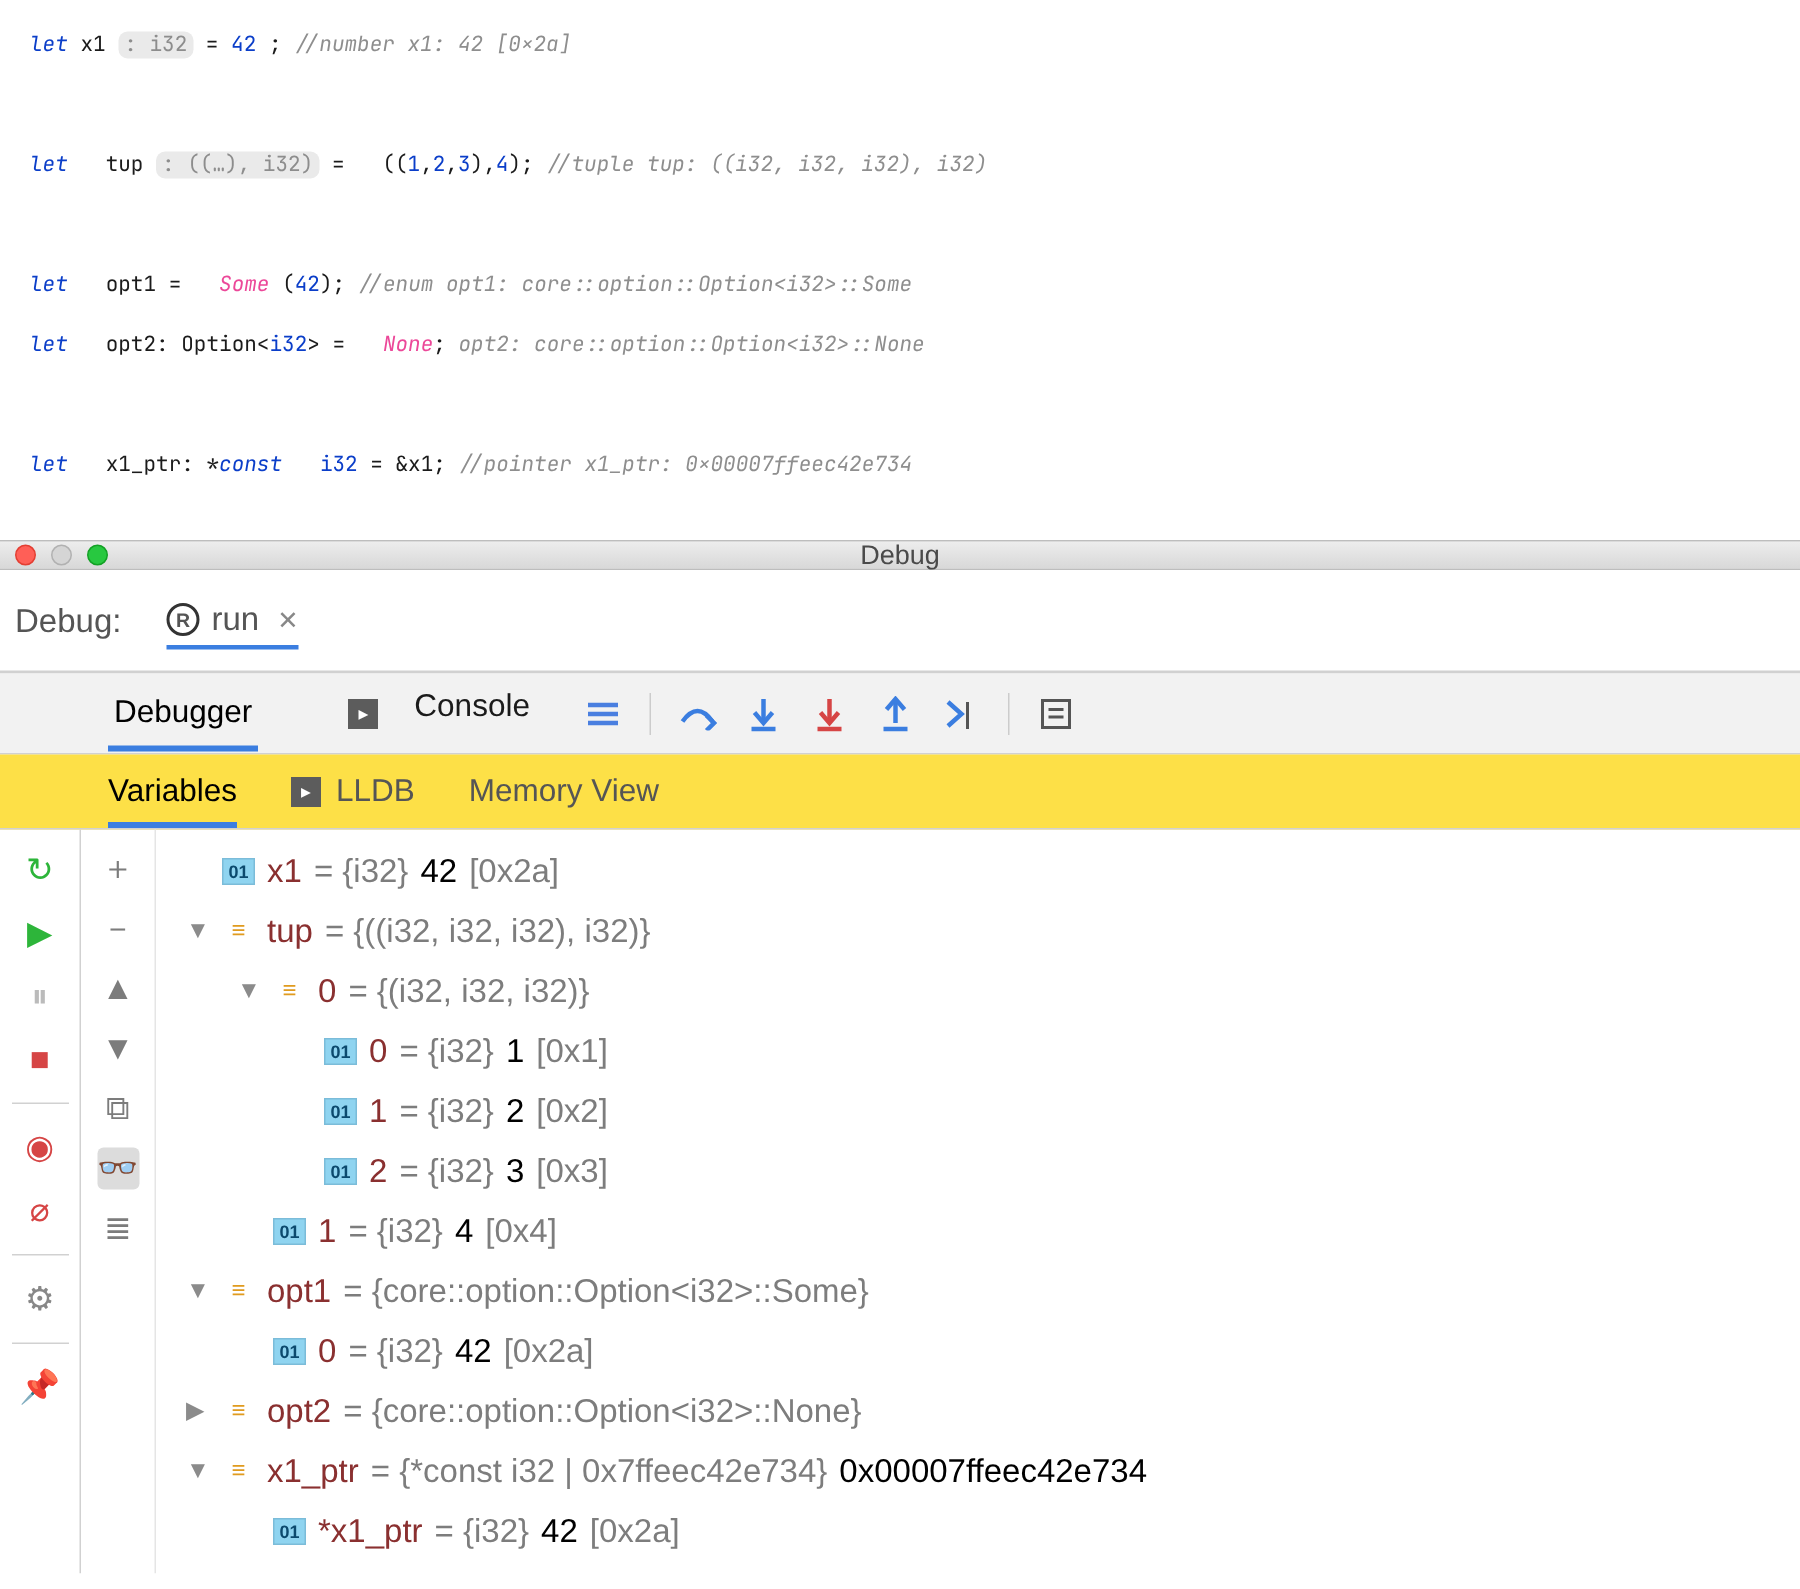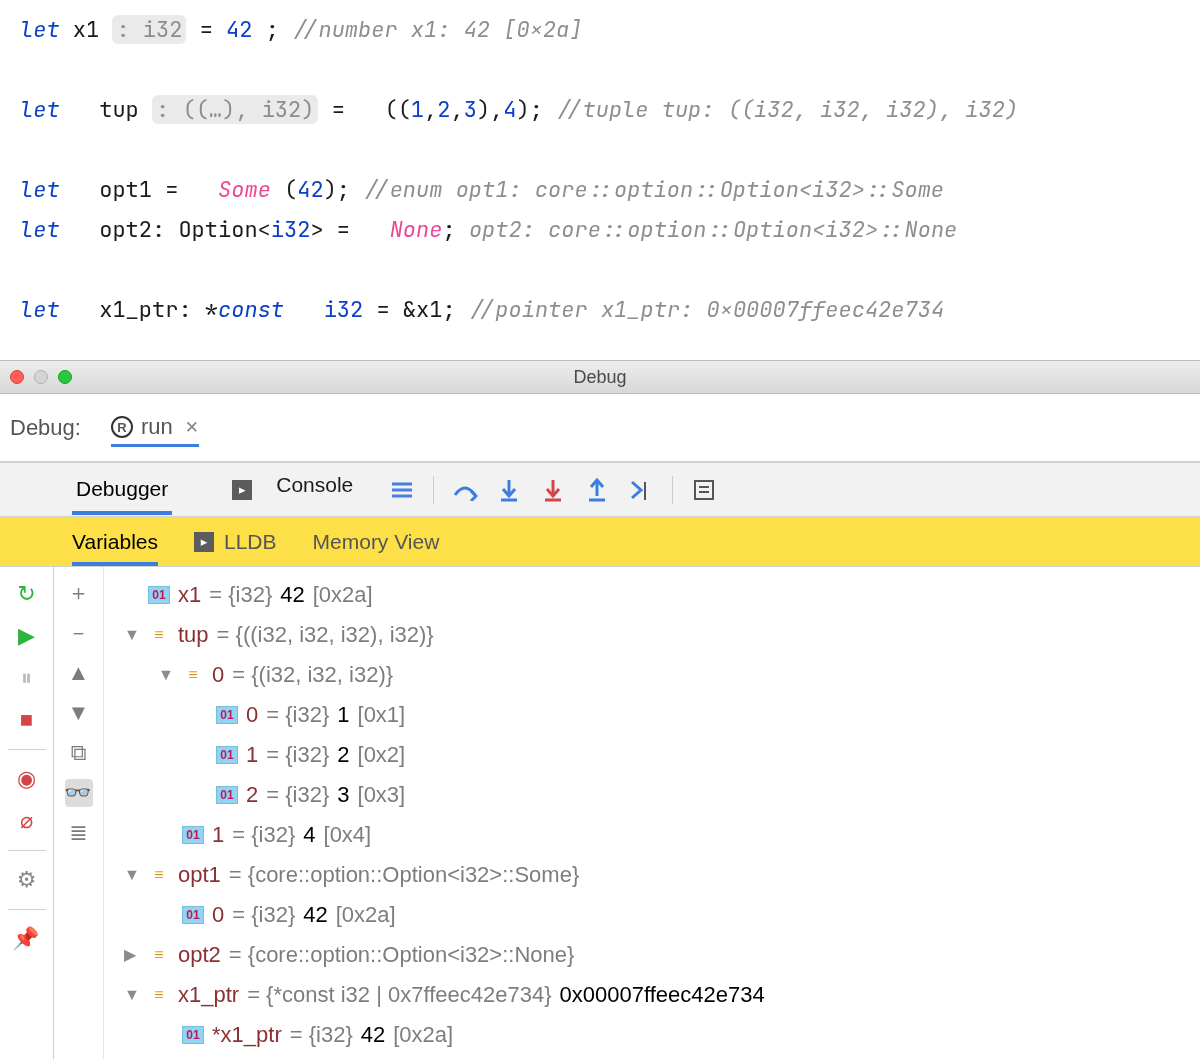--- a/index.html
+++ b/index.html
@@ -8,34 +8,34 @@
     font-family: -apple-system, "SF Pro Text", "Segoe UI", sans-serif;
     background: #fff;
     font-size: 22px;
     color: #1b1b1b;
     width: 1200px;
   }
   
   .editor {
     padding: 10px 20px 30px 20px;
     font-family: "SF Mono", "JetBrains Mono", Menlo, Consolas, monospace;
-    font-size: 22px;
+    font-size: 14px;
     line-height: 40px;
   }
   .kw { color: #0b3ec9; font-style: italic; }
   .num { color: #0b3ec9; }
   .ident { color: #555; }
   .hint { background: #eaeaea; color:#8d8d8d; border-radius: 6px; padding: 0 4px; }
   .comment { color: #8e8e8e; font-style: italic; }
   .enumv { color: #ec4899; font-style: italic;}
   .type { color: #1b1b1b; }
 
   
   .titlebar {
-    height: 34px;
+    height: 20px;
     background: linear-gradient(#ededed,#d8d8d8);
     border-top: 1px solid #bdbdbd;
     border-bottom: 1px solid #bdbdbd;
     display: flex;
     align-items: center;
     padding: 0 10px;
     position: relative;
   }
   .traffic { display:flex; gap:10px; }
   .dot { width:14px; height:14px; border-radius:50%; }
@@ -115,21 +115,21 @@
   .row { display:flex; align-items:center; gap:8px;}
   .indent0 { padding-left: 0px;}
   .indent1 { padding-left: 34px;}
   .indent2 { padding-left: 68px;}
   .caret { width:16px; display:inline-block; color:#8b8b8b; font-size:16px;}
   .caret.down::before { content:"▼";}
   .caret.right::before { content:"▶";}
   .caret.none::before { content:"";}
   .type-badge {
     width:22px; height:18px; font-size:12px; display:inline-flex; align-items:center;
-    justify-content:center; color:#be185d; background:#8fd4f0; font-weight:bold; border:1px solid #7bbcd9;
+    justify-content:center; color:#0c4a6e; background:#8fd4f0; font-weight:bold; border:1px solid #7bbcd9;
   }
   .obj-badge {
     width:22px; height:18px; font-size:16px;
     display:inline-flex; justify-content:center; align-items:center;
     color:#e09b1f;
   }
   .obj-badge::before{content:"≡";}
   .varname { color:#8a3030;}
   .varrest { color:#7d7d7d;}
   .varstrong { color:#000; font-weight:500;}

